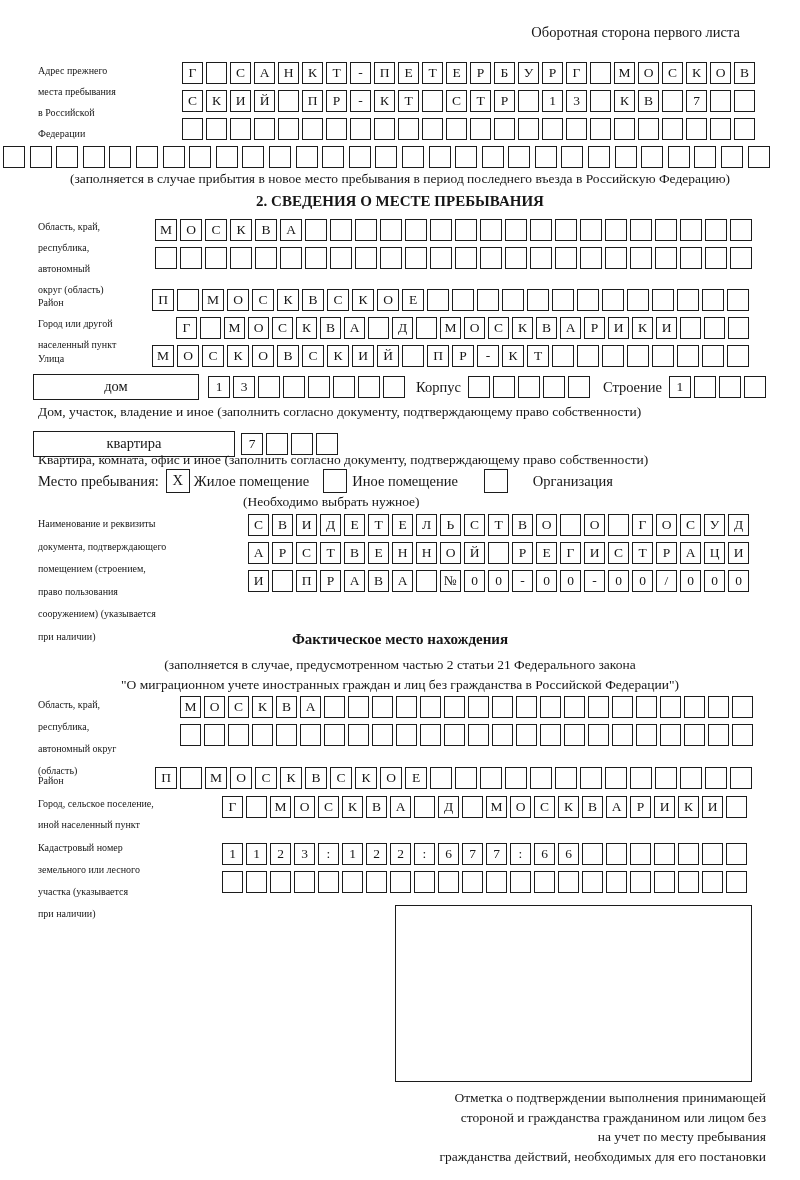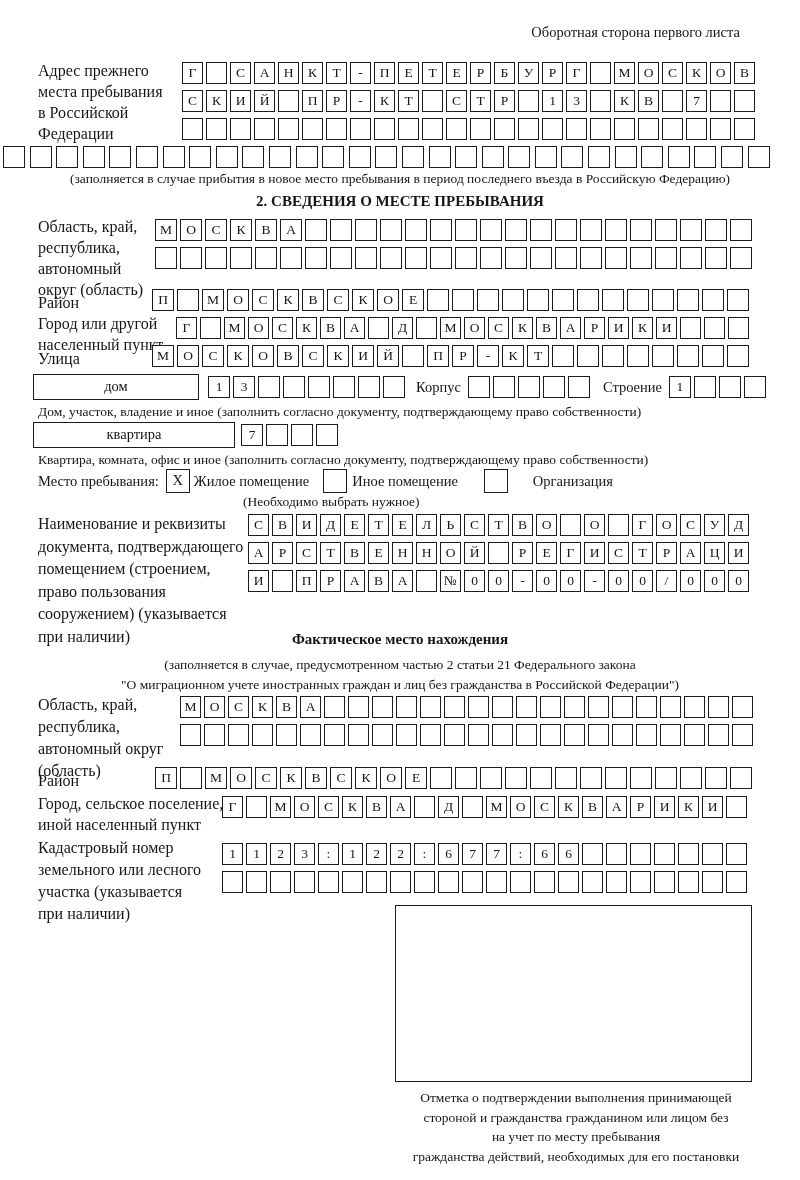--- a/index.html
+++ b/index.html
@@ -2,21 +2,21 @@
 <html><head>
 <meta charset="utf-8">
 <style>
   *{box-sizing:border-box;margin:0;padding:0}
   html,body{background:#ffffff}
   body{
     width:800px;height:1180px;position:relative;overflow:hidden;
     font-family:"Liberation Serif","DejaVu Serif",serif;color:#161616;
   }
   .abs{position:absolute}
-  .lbl{position:absolute;font-size:16px;line-height:21px;white-space:nowrap}
+  .lbl{position:absolute;font-size:10px;line-height:21px;white-space:nowrap}
   .lbl .lbl-line{white-space:nowrap}
   .lh22 .lbl-line{line-height:22px}
   .lh226 .lbl-line{line-height:22.6px}
   .cells{display:flex;white-space:nowrap}
   .cell{
     flex:none;width:22px;height:22px;border:1.5px solid #1c1c1c;margin-right:3px;
     text-align:center;font-size:13.5px;line-height:19px;background:#fff;
   }
   .tight .cell{width:21px}
   .wide .cell{margin-right:4.6px}
@@ -27,21 +27,21 @@
   .wbox{
     flex:none;height:26px;border:1.5px solid #1c1c1c;text-align:center;
     font-size:14.5px;line-height:23px;background:#fff;
   }
   .ilbl{flex:none;font-size:14.5px;white-space:nowrap}
   .checkbox{
     flex:none;width:24px;height:24px;border:1.6px solid #1c1c1c;text-align:center;
     font-size:14.5px;line-height:21px;background:#fff;
   }
   .bigbox{position:absolute;border:1.8px solid #1c1c1c;background:#fff}
-  .footer-note{position:absolute;text-align:center;font-size:13.5px;line-height:19.5px}
+  .footer-note{position:absolute;text-align:right;font-size:13.5px;line-height:19.5px}
   .corner{position:absolute;font-size:14.5px;white-space:nowrap}
 </style>
 </head>
 <body>
 
 <div>
 
   <div class="corner" style="top:24px;right:60px">Оборотная сторона первого листа</div>
 
   <div class="lbl" style="left:38px;top:60px">
@@ -332,21 +332,21 @@
     <div class="ilbl" style="margin-left:10px;margin-right:7px">Строение</div>
     <div class="cells">
         <span class="cell">1</span>
         <span class="cell"></span>
         <span class="cell"></span>
         <span class="cell"></span>
       </div>
   </div>
   <div class="abs note" style="left:38px;top:404px">Дом, участок, владение и иное (заполнить согласно документу, подтверждающему право собственности)</div>
 
-  <div class="flexrow" style="left:33px;top:422px">
+  <div class="flexrow" style="left:33px;top:431px">
     <div class="wbox" style="width:202px">квартира</div>
     <div class="cells" style="margin-left:6px">
         <span class="cell">7</span>
         <span class="cell"></span>
         <span class="cell"></span>
         <span class="cell"></span>
       </div>
   </div>
   <div class="abs note" style="left:38px;top:452px">Квартира, комната, офис и иное (заполнить согласно документу, подтверждающему право собственности)</div>
 

